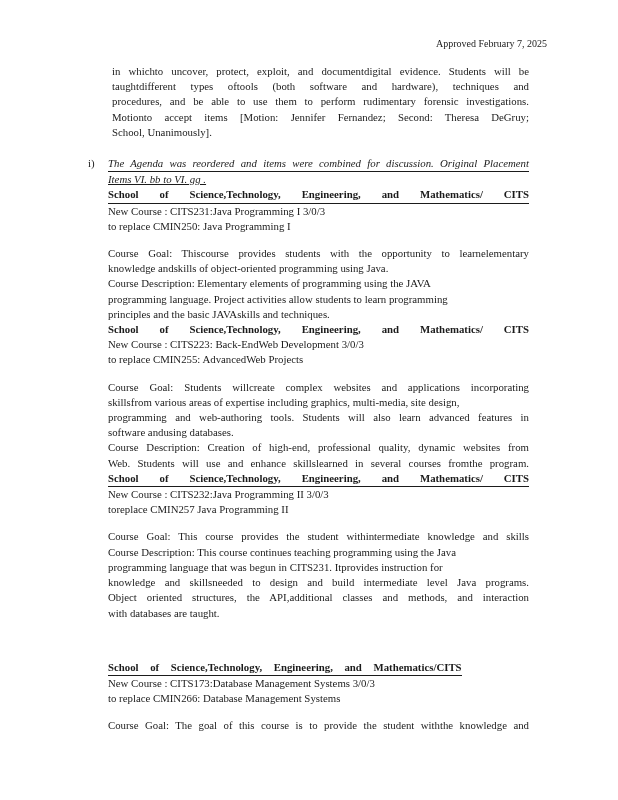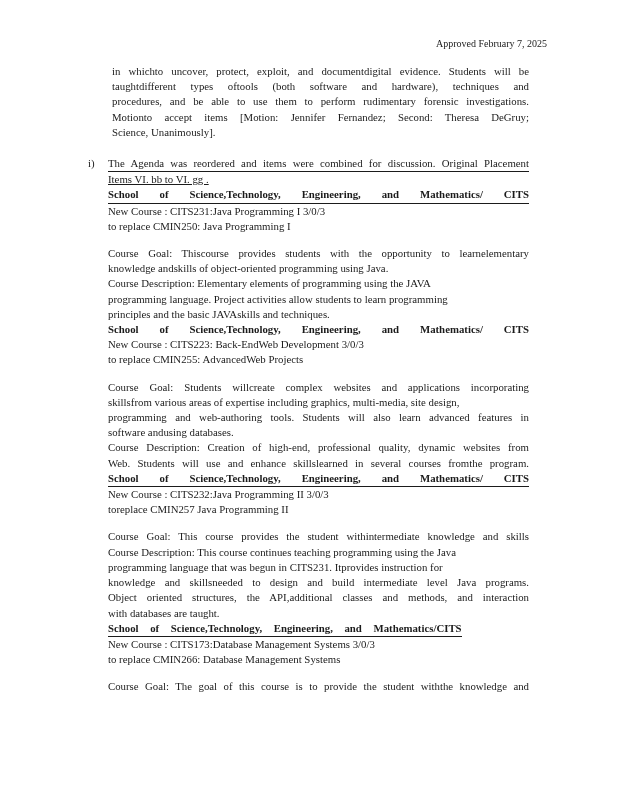--- a/index.html
+++ b/index.html
@@ -15,41 +15,41 @@
   }
   .approved{
     position:absolute;top:36px;right:71px;
     font-size:10px;white-space:nowrap;
   }
   .content{
     position:absolute;left:112px;top:64px;width:417px;
   }
   .line{min-height:15.2px;}
   .j{text-align:justify;text-align-last:justify;text-justify:inter-word;}
-  .it{}
+  .it{font-style:italic;}
   .bd{font-weight:bold;}
   .b{font-weight:normal;}
   .uf{border-bottom:1px solid #1b1b1b;}
   .ut span{text-decoration:underline;}
   .item{position:relative;margin-left:-4px;margin-top:16px;}
   .marker{position:absolute;left:-20px;top:0;}
 </style>
 </head>
 <body>
 
 <div class="page">
   <div class="approved">Approved February 7, 2025</div>
 
   <div class="content">
     <div>
         <div class="line j"><span>in whichto uncover, protect, exploit, and documentdigital evidence. Students will be</span></div>
         <div class="line j"><span>taughtdifferent types oftools (both software and hardware), techniques and</span></div>
         <div class="line j"><span>procedures, and be able to use them to perform rudimentary forensic investigations.</span></div>
         <div class="line j"><span>Motionto accept items [</span><span class="b">Motion: Jennifer Fernandez; Second: Theresa DeGruy;</span></div>
-        <div class="line"><span class="b">Science, Unanimously].</span></div>
+        <div class="line"><span class="b">School, Unanimously].</span></div>
       </div>
 
     <div class="item">
       <span class="marker">i)</span>
       <div>
           <div class="line j it uf"><span>The Agenda was reordered and items were combined for discussion. Original Placement</span></div>
           <div class="line it ut"><span>Items VI. bb to VI. gg .</span></div>
           <div class="line j bd uf"><span>School of Science,Technology, Engineering, and Mathematics/ CITS</span></div>
           <div class="line"><span class="b">New Course</span><span> : CITS231:Java Programming I 3/0/3</span></div>
           <div class="line"><span>to replace CMIN250: Java Programming I</span></div>
@@ -72,21 +72,21 @@
           <div class="line j bd uf"><span>School of Science,Technology, Engineering, and Mathematics/ CITS</span></div>
           <div class="line"><span class="b">New Course</span><span> : CITS232:Java Programming II 3/0/3</span></div>
           <div class="line"><span>toreplace CMIN257 Java Programming II</span></div>
           <div style="height: 12px;"></div>
           <div class="line j"><span class="b">Course Goal:</span><span> This course provides the student withintermediate knowledge and skills</span></div>
           <div class="line"><span class="b">Course Description:</span><span> This course continues teaching programming using the Java</span></div>
           <div class="line"><span>programming language that was begun in CITS231. Itprovides instruction for</span></div>
           <div class="line j"><span>knowledge and skillsneeded to design and build intermediate level Java programs.</span></div>
           <div class="line j"><span>Object oriented structures, the API,additional classes and methods, and interaction</span></div>
           <div class="line"><span>with databases are taught.</span></div>
-          <div class="line j bd uf" style="width: 84%;"><span>School of Science,Technology, Engineering, and Mathematics/CITS</span></div>
+          <div class="line j bd uf" style="width: 84%; margin-top: 39px;"><span>School of Science,Technology, Engineering, and Mathematics/CITS</span></div>
           <div class="line"><span class="b">New Course</span><span> : CITS173:Database Management Systems 3/0/3</span></div>
           <div class="line"><span>to replace CMIN266: Database Management Systems</span></div>
           <div style="height: 12px;"></div>
           <div class="line j"><span class="b">Course Goal:</span><span> The goal of this course is to provide the student withthe knowledge and</span></div>
         </div>
     </div>
   </div>
 </div>
 
 </body></html>

